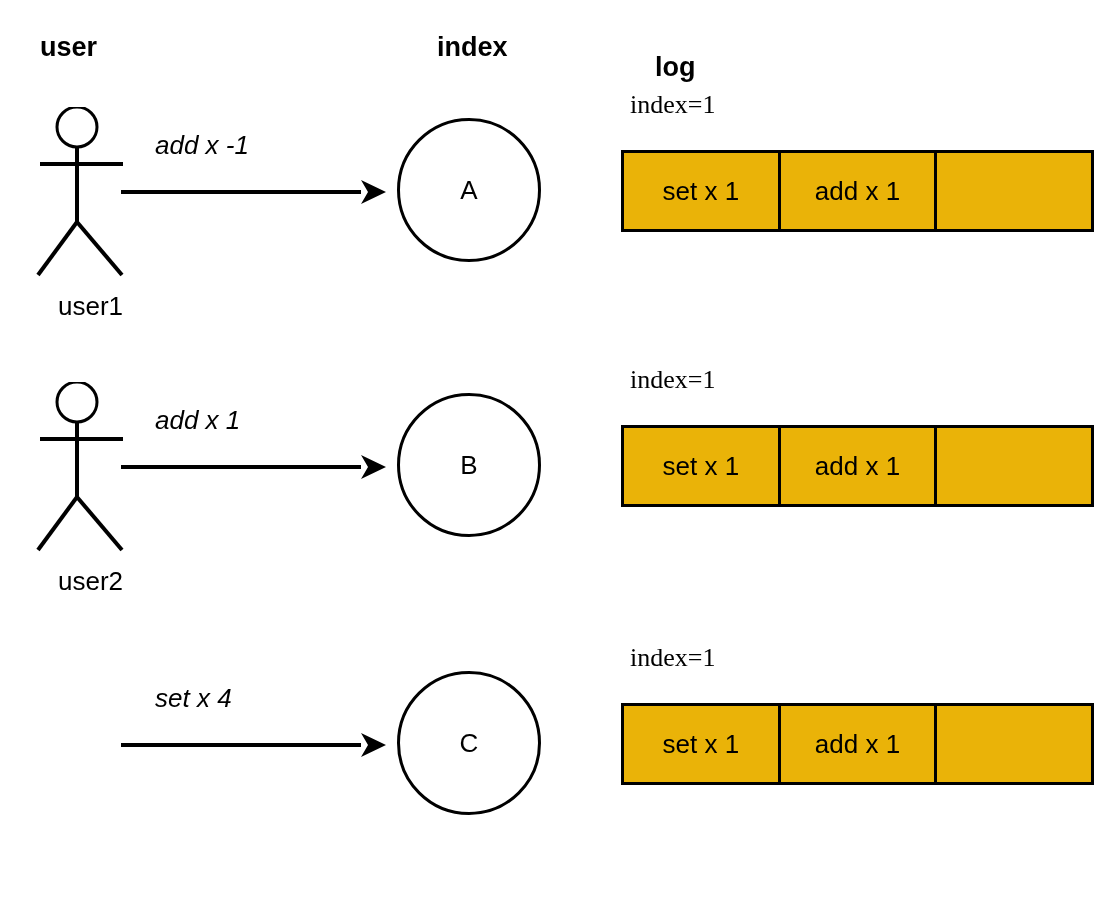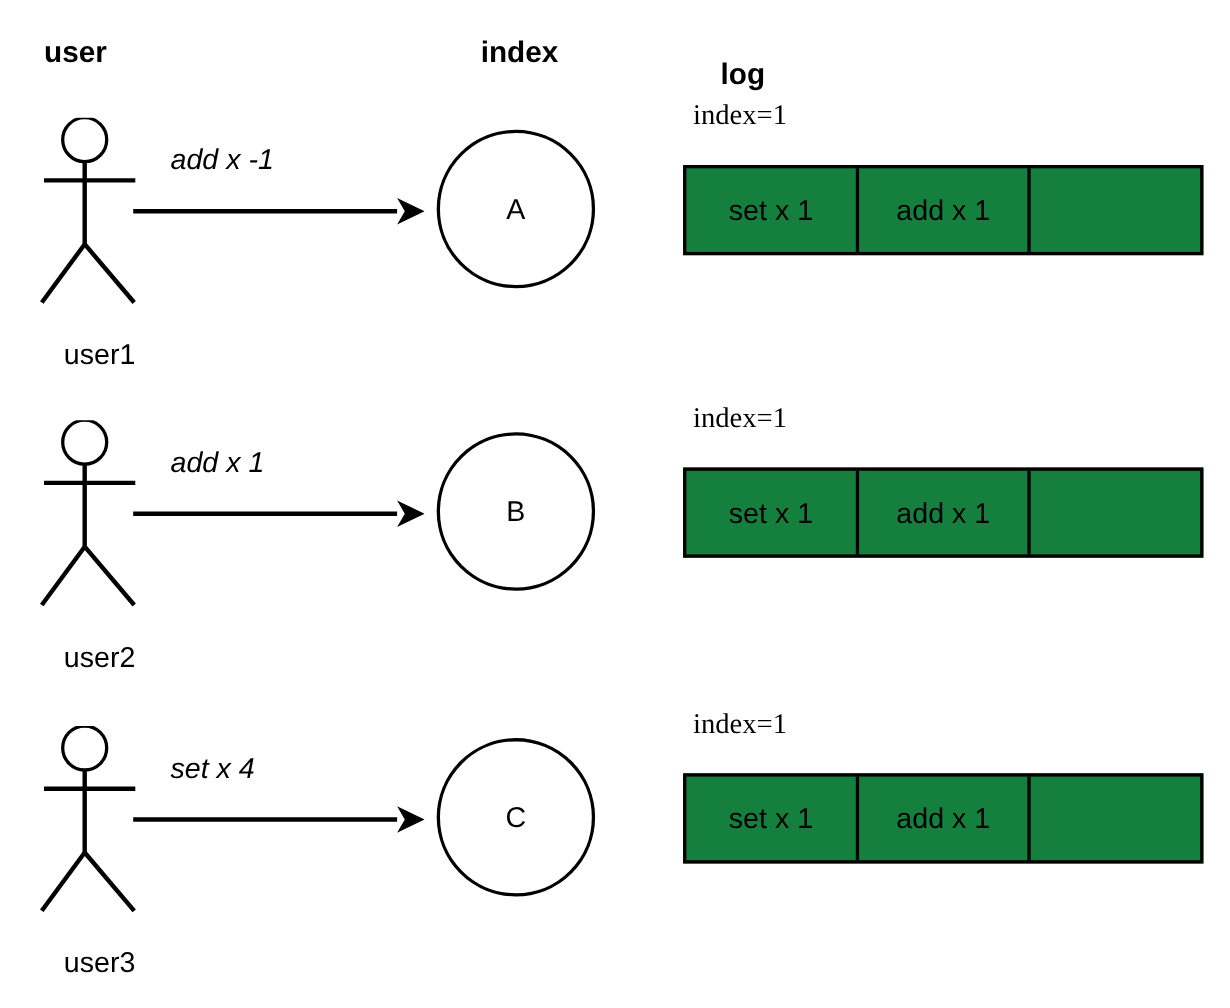--- a/index.html
+++ b/index.html
@@ -46,21 +46,21 @@
     left: 20px;
     top: 0px;
     width: 160px;
     height: 215px;
   }
   .actor svg { display: block; }
 
   .actor-label {
     position: absolute;
     left: 38px;
-    top: 200px;
+    top: 184px;
     font-size: 26px;
     line-height: 30px;
     white-space: nowrap;
   }
 
   
   .message {
     position: absolute;
     left: 121px;
     top: 70px;
@@ -122,21 +122,21 @@
   }
   .log-table {
     position: absolute;
     left: 621px;
     top: 43px;
     width: 473px;
     height: 82px;
     display: flex;
     border: 3px solid #000000;
     box-sizing: border-box;
-    background: #15803d;
+    background: #eab308;
   }
   .log-cell {
     flex: 1 1 0;
     display: flex;
     align-items: center;
     justify-content: center;
     border-right: 3px solid #000000;
     box-sizing: border-box;
     font-size: 26px;
     line-height: 30px;
@@ -226,32 +226,20 @@
     <div class="log-index">index=1</div>
     <div class="log-table">
       <div class="log-cell">set x 1</div>
       <div class="log-cell">add x 1</div>
       <div class="log-cell"></div>
     </div>
   </div>
 
   <div class="diagram-row" style="top:660px;">
 
-    <div class="actor">
-      <span>
-        <svg width="160" height="180" viewBox="0 0 160 180" aria-hidden="true">
-          <circle cx="57" cy="20" r="20" fill="none" stroke="#000" stroke-width="3"></circle>
-          <line x1="57" y1="40" x2="57" y2="115" stroke="#000" stroke-width="4"></line>
-          <line x1="20" y1="57" x2="103" y2="57" stroke="#000" stroke-width="4"></line>
-          <line x1="57" y1="115" x2="18" y2="168" stroke="#000" stroke-width="4"></line>
-          <line x1="57" y1="115" x2="102" y2="168" stroke="#000" stroke-width="4"></line>
-        </svg>
-      </span>
-      <div class="actor-label">user3</div>
-    </div>
 
     <div class="message">
       <span>
         <svg width="265" height="30" viewBox="0 0 265 30" aria-hidden="true">
           <line x1="0" y1="15" x2="240" y2="15" stroke="#000" stroke-width="4"></line>
           <polygon points="240,3 265,15 240,27 247,15" fill="#000"></polygon>
         </svg>
       </span>
     </div>
     <div class="message-label">set x 4</div>

